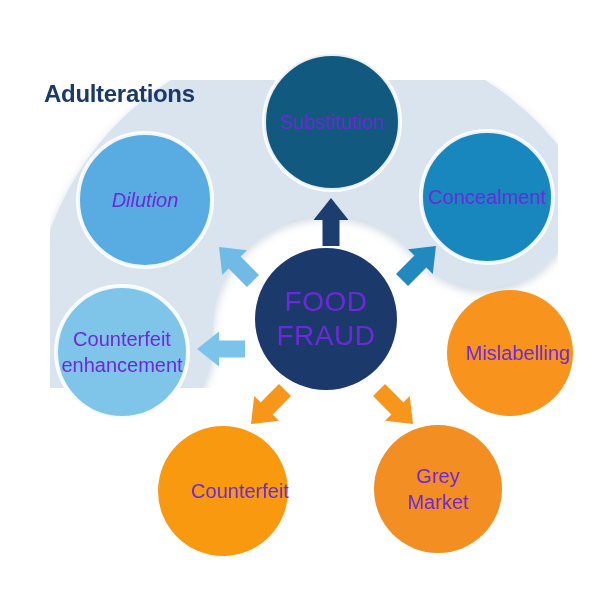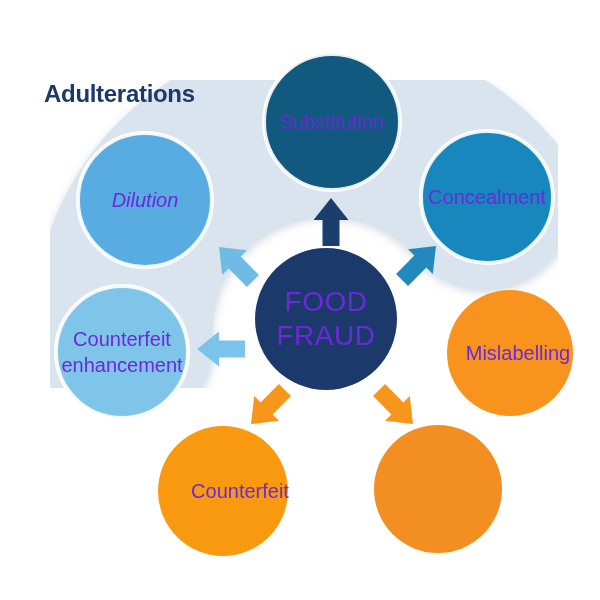--- a/index.html
+++ b/index.html
@@ -75,16 +75,18 @@
 
   <div class="diagram-title">Adulterations</div>
 
   <div class="node-label" style="left:78px;  top:133px; width:134px; height:134px;font-style:italic;">Dilution</div>
   <div class="node-label" style="left:264px; top:54px;  width:136px; height:136px;">Substitution</div>
   <div class="node-label" style="left:421px; top:131px; width:132px; height:132px;">Concealment</div>
   <div class="node-label" style="left:56px;  top:286px; width:132px; height:132px;">Counterfeit
 enhancement</div>
   <div class="node-label" style="left:455px; top:290px; width:126px; height:126px;">Mislabelling</div>
   <div class="node-label" style="left:175px; top:426px; width:130px; height:130px;">Counterfeit</div>
+  <div class="node-label" style="left:374px; top:425px; width:128px; height:128px;">Grey
+Market</div>
   <div class="node-label center-label" style="left:255px; top:248px; width:142px; height:142px;">FOOD
 FRAUD</div>
 
 </div>
 
 </body></html>

